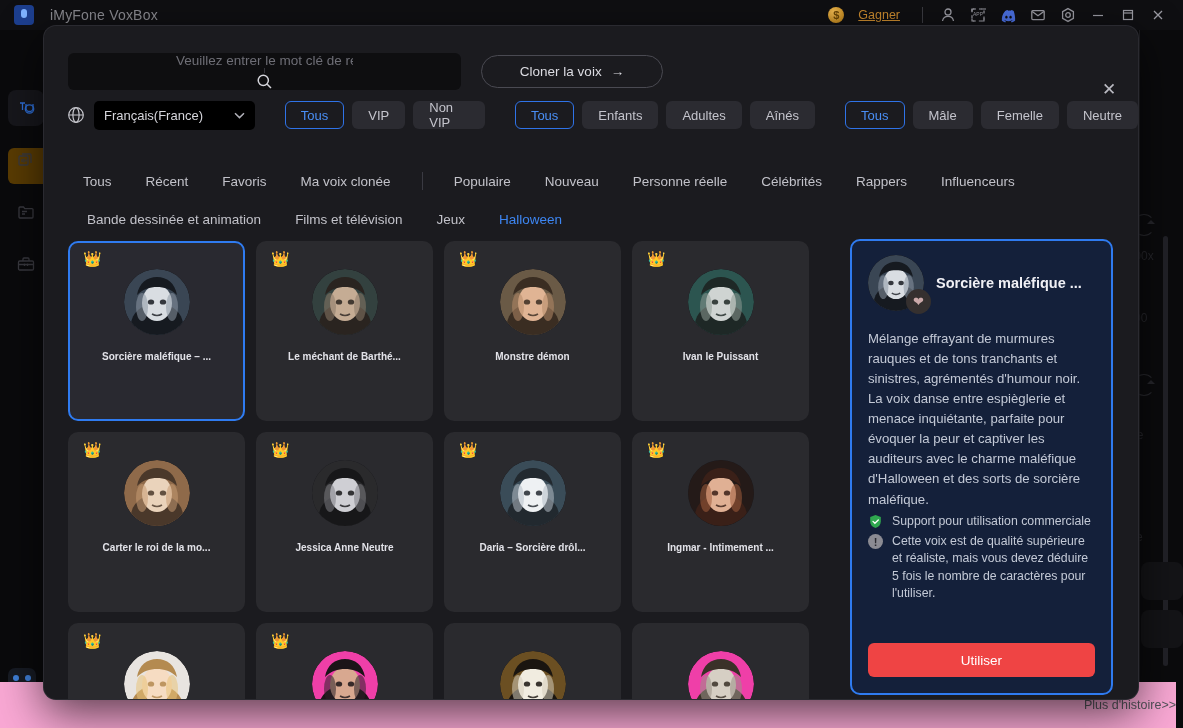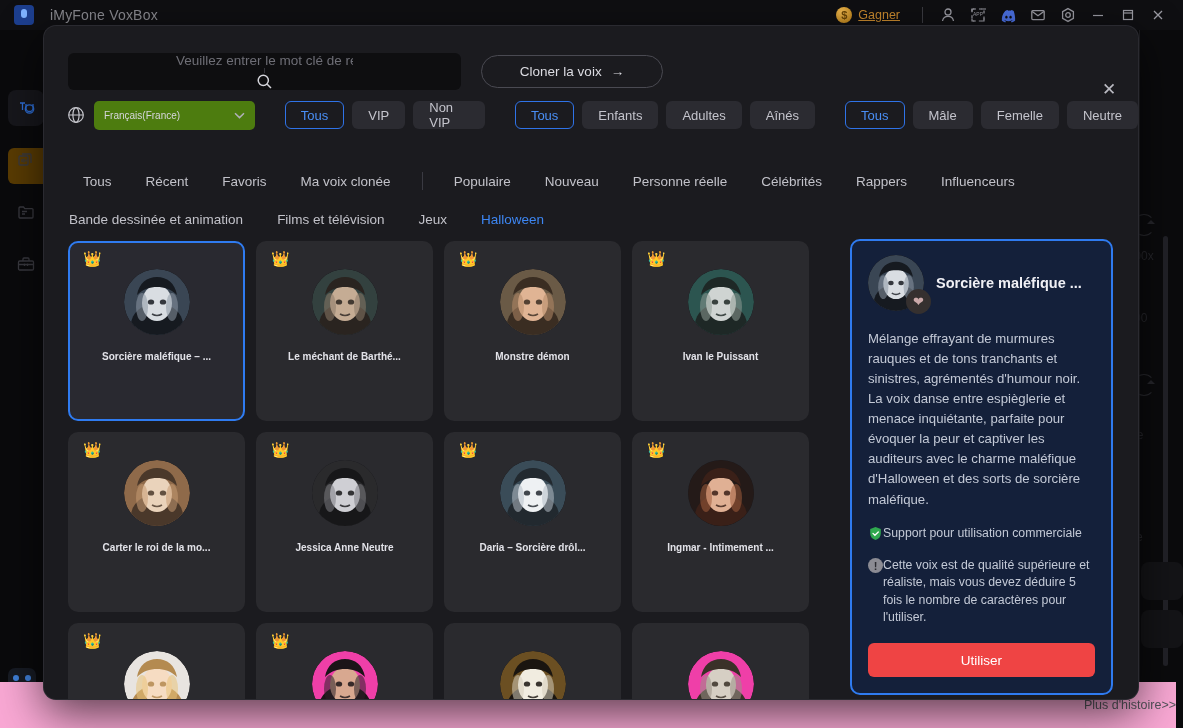--- a/index.html
+++ b/index.html
@@ -33,21 +33,21 @@
   .earn {
     display: flex; align-items: center; gap: 6px; margin-right: 12px;
   }
   .coin {
     width: 16px; height: 16px; border-radius: 50%;
     background: radial-gradient(circle at 35% 30%, #f0b951, #b57a10);
     color: #6b4606; font-size: 11px; font-weight: bold;
     display: flex; align-items: center; justify-content: center;
   }
   .earn-label {
-    color: #c98a2e; font-size: 12.5px; text-decoration: underline;
+    color: #c98a2e; font-size: 12.5px; text-decoration: underline; margin-left: 8px;
   }
   .tb-div { width: 1px; height: 16px; background: #3a3a40; margin: 0 10px; }
   .tb-icon {
     width: 30px; height: 30px; display: flex; align-items: center;
     justify-content: center; color: #9a9aa2;
   }
   .tb-icon svg { display: block; }
 
   #left-rail {
     position: absolute; left: 0; top: 30px; width: 46px; bottom: 0;
@@ -152,23 +152,23 @@
     color: #dcdce2; font-size: 13.5px; cursor: pointer; background: transparent;
   }
 
   
   #filter-row {
     position: absolute; left: 22px; top: 74px; display: flex; align-items: center;
     height: 30px;
   }
   #globe-icon { width: 20px; height: 20px; color: #c6c6cc; margin-right: 8px; }
   #lang-select {
-    width: 167px; height: 29px; background: #4d7c0f; border-radius: 5px;
+    width: 167px; height: 29px; background: #000000; border-radius: 5px;
     display: flex; align-items: center; padding: 0 10px; cursor: pointer;
-    color: #d6d6dc; font-size: 10px;
+    color: #d6d6dc; font-size: 13px;
   }
   #lang-caret { margin-left: auto; color: #b0b0b8; font-size: 11px; }
   .chip-group { display: flex; gap: 8px; }
   .g1 { margin-left: 30px; }
   .g2 { margin-left: 30px; }
   .g3 { margin-left: 30px; }
   .chip {
     height: 28px; padding: 0 15px; border-radius: 6px; background: #2b2b31;
     color: #c4c4cc; font-size: 13px; display: flex; align-items: center;
     justify-content: center; cursor: pointer; border: 1px solid transparent;
@@ -176,21 +176,21 @@
   .chip.sel {
     background: transparent; border: 1px solid #2f73e8; color: #4a8ff5;
   }
 
   
   #cat-row1 {
     position: absolute; left: 22px; top: 142px; display: flex; align-items: center;
     gap: 0; height: 26px;
   }
   #cat-row2 {
-    position: absolute; left: 8px; top: 180px; display: flex; align-items: center;
+    position: absolute; left: 26px; top: 180px; display: flex; align-items: center;
     height: 26px;
   }
   .cat {
     color: #c2c2c9; font-size: 13.5px; padding: 0 17px; cursor: pointer;
     white-space: nowrap;
   }
   .cat.active { color: #3d86f2; }
   .cat-sep { width: 1px; height: 18px; background: #3a3a42; margin: 0 14px; }
 
   
@@ -241,21 +241,21 @@
     border-radius: 50%; background: #35302f; display: flex; align-items: center;
     justify-content: center; cursor: pointer; color: #cba9a9; font-size: 13px;
   }
   #detail-title {
     color: #f0f0f5; font-size: 14.5px; font-weight: bold; line-height: 1.25;
   }
   #detail-desc {
     margin-top: 18px; color: #c3c9d6; font-size: 13.2px; line-height: 1.52;
   }
   .info-line {
-    display: flex; margin-top: 15px; align-items: flex-start;
+    display: flex; gap: 9px; margin-top: 3px; align-items: flex-start;
   }
   .info-line .txt { color: #c3c9d6; font-size: 12.3px; line-height: 1.42; }
   .ic-shield { width: 15px; height: 15px; flex: none; margin-top: 1px; }
   .ic-warn {
     width: 15px; height: 15px; border-radius: 50%; background: #8b8b93;
     color: #2b2b31; font-size: 11px; font-weight: bold; flex: none;
     display: flex; align-items: center; justify-content: center; margin-top: 1px;
   }
   #use-btn {
     position: absolute; left: 16px; right: 16px; bottom: 16px; height: 34px;

